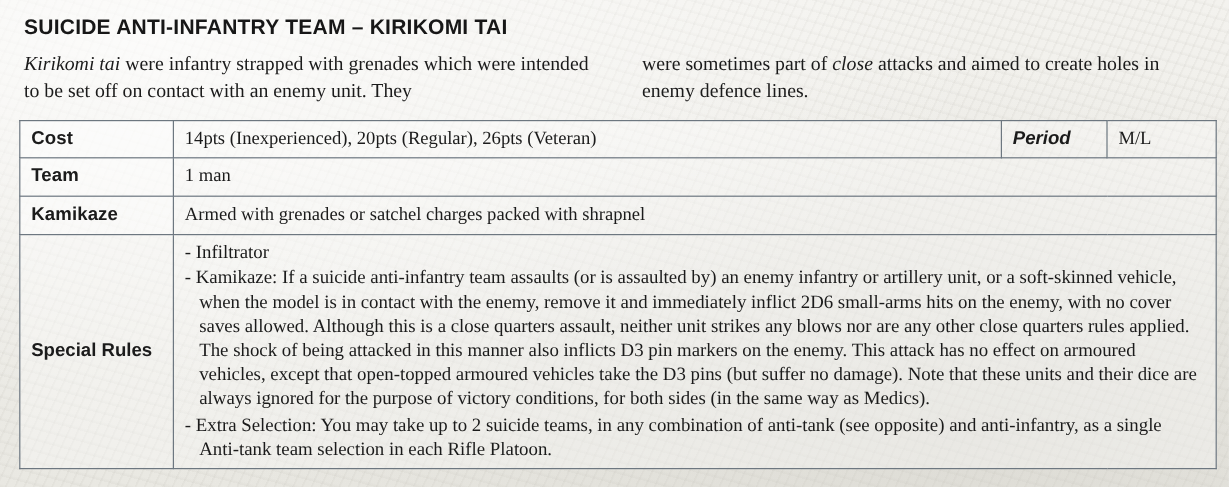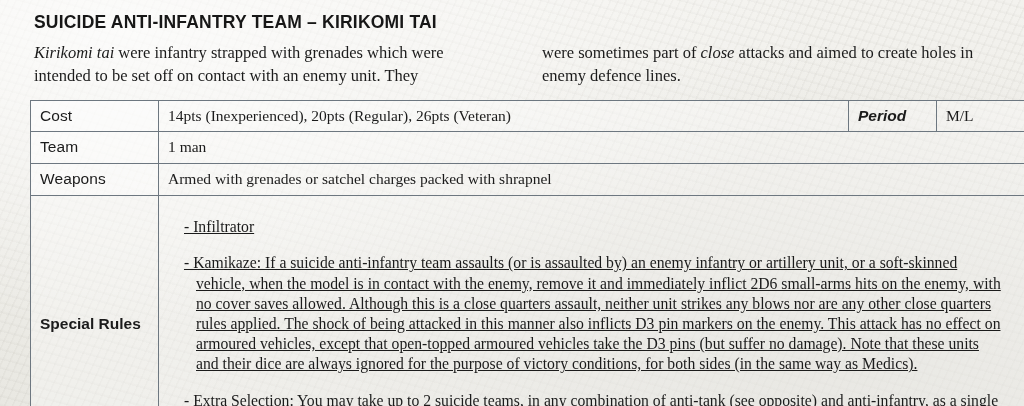--- a/index.html
+++ b/index.html
@@ -22,21 +22,21 @@
     background:
       radial-gradient(ellipse at 12% 8%, rgba(255,255,255,0.75) 0%, rgba(255,255,255,0) 55%),
       radial-gradient(ellipse at 80% 90%, rgba(200,198,190,0.35) 0%, rgba(255,255,255,0) 60%),
       repeating-linear-gradient(115deg, rgba(175,172,163,0.10) 0px, rgba(175,172,163,0.10) 1px, rgba(255,255,255,0) 2px, rgba(255,255,255,0) 7px),
       repeating-linear-gradient(15deg, rgba(160,157,148,0.07) 0px, rgba(160,157,148,0.07) 1px, rgba(255,255,255,0) 3px, rgba(255,255,255,0) 9px),
       linear-gradient(#f3f2ee, #e9e8e2);
     pointer-events: none;
   }
   .page {
     position: relative;
-    padding: 10px 14px 0 30px;
+    padding: 10px 14px 0 16px;
     box-sizing: border-box;
     height: 406px;
   }
   .title {
     font-family: "Liberation Sans", sans-serif;
     font-weight: bold;
     font-size: 17.5px;
     letter-spacing: 0.2px;
     color: #171717;
     margin: 2px 0 9px 4px;
@@ -64,21 +64,21 @@
   }
   table.stat-table td {
     border: 1px solid #6d7780;
     padding: 5px 9px;
     vertical-align: middle;
     font-size: 15.5px;
     line-height: 1.35;
   }
   td.label {
     font-family: "Liberation Sans", sans-serif;
-    font-weight: normal;
+    font-weight: bold;
     font-size: 13.5px;
     letter-spacing: 0.1px;
     background: rgba(255,255,255,0.30);
     padding-left: 12px;
     margin-left: 44px;
   }
   td.value {
     font-family: "Liberation Serif", serif;
     font-size: 16px;
   }
@@ -101,24 +101,23 @@
     vertical-align: middle;
     padding-left: 12px;
   }
   td.rules-cell {
     padding: 7px 10px 8px 9px;
     vertical-align: top;
   }
   .rule-line {
     font-size: 15.7px;
     line-height: 1.285;
-    margin: 16px;
+    margin: 0;
     padding-left: 12px;
     text-indent: -12px;
-    text-decoration: underline;
   }
   .rule-line + .rule-line { margin-top: 1px; }
 </style>
 </head>
 <body>
 
 <div class="paper-texture"></div>
 
 <div class="page">
 
@@ -141,21 +140,21 @@
         <td class="label">Cost</td>
         <td class="value">14pts (Inexperienced), 20pts (Regular), 26pts (Veteran)</td>
         <td class="period-label">Period</td>
         <td class="period-value">M/L</td>
       </tr>
       <tr>
         <td class="label">Team</td>
         <td class="value" colspan="3">1 man</td>
       </tr>
       <tr>
-        <td class="label">Weapons</td>
+        <td class="label">Kamikaze</td>
         <td class="value" colspan="3">Armed with grenades or satchel charges packed with shrapnel</td>
       </tr>
       <tr>
         <td class="rules-label">Special Rules</td>
         <td class="rules-cell" colspan="3">
           <p class="rule-line">- Infiltrator</p>
           <p class="rule-line">- Kamikaze: If a suicide anti-infantry team assaults (or is assaulted by) an enemy infantry or artillery unit, or a soft-skinned vehicle, when the model is in contact with the enemy, remove it and immediately inflict 2D6 small-arms hits on the enemy, with no cover saves allowed. Although this is a close quarters assault, neither unit strikes any blows nor are any other close quarters rules applied. The shock of being attacked in this manner also inflicts D3 pin markers on the enemy. This attack has no effect on armoured vehicles, except that open-topped armoured vehicles take the D3 pins (but suffer no damage). Note that these units and their dice are always ignored for the purpose of victory conditions, for both sides (in the same way as Medics).</p>
           <p class="rule-line">- Extra Selection: You may take up to 2 suicide teams, in any combination of anti-tank (see opposite) and anti-infantry, as a single Anti-tank team selection in each Rifle Platoon.</p>
         </td>
       </tr>

